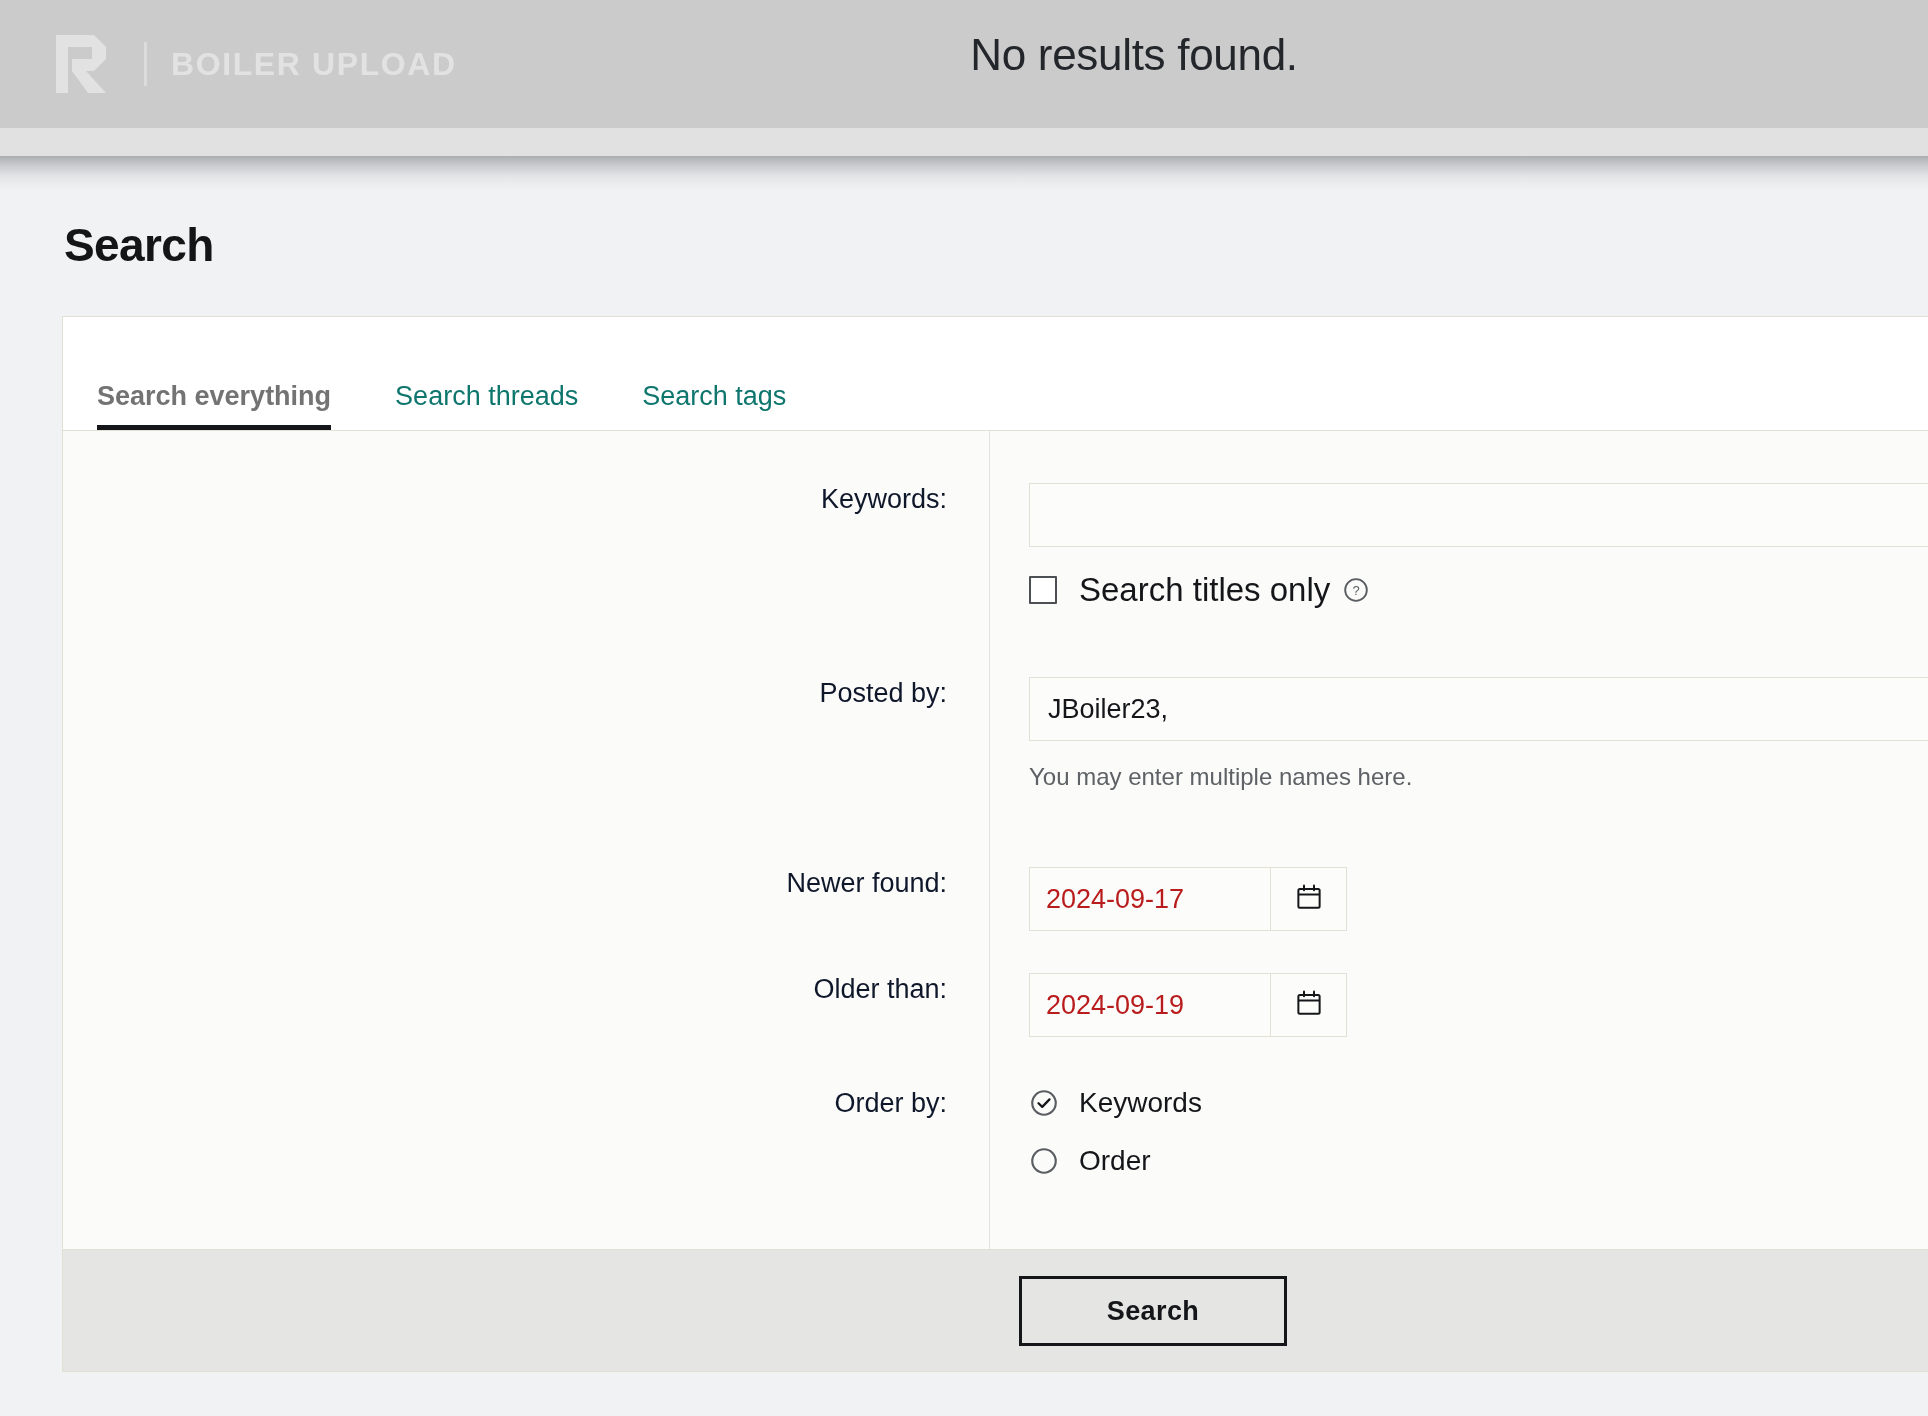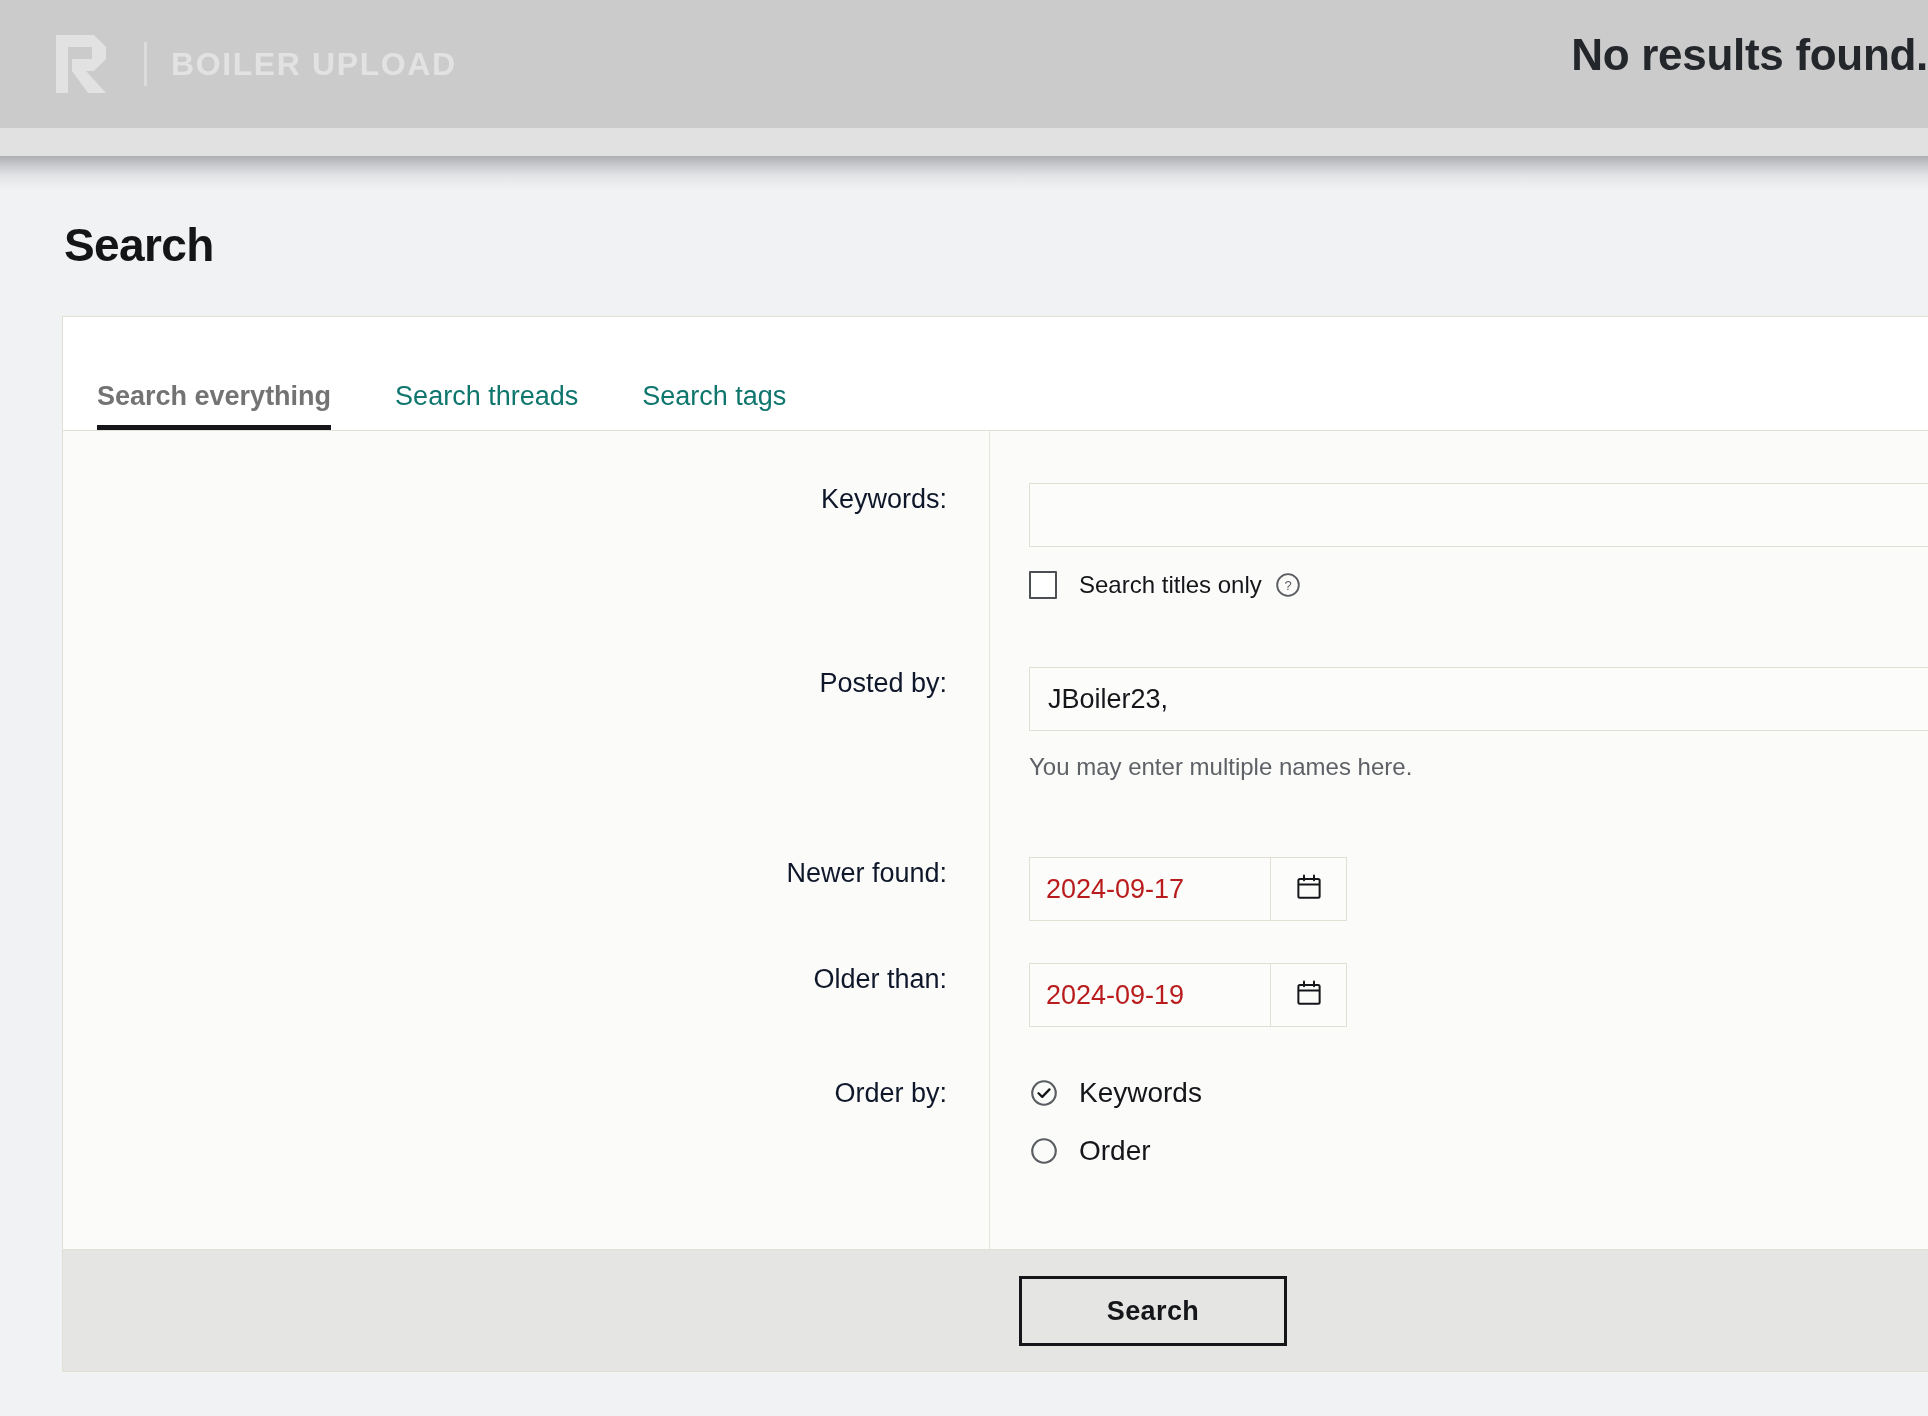--- a/index.html
+++ b/index.html
@@ -42,24 +42,24 @@
   .brand-name {
     color: #e2e2e2;
     font-size: 32px;
     font-weight: 700;
     letter-spacing: 1.6px;
   }
   .topbar-status {
     position: absolute;
     left: 0; right: 0;
     top: 30px;
-    text-align: right;
+    text-align: center;
     font-size: 44px;
     color: #23262a;
-    font-weight: 700;
+    font-weight: 400;
     padding-left: 340px;
     letter-spacing: -0.3px;
   }
 
   
   .subbar {
     position: absolute;
     left: 0; top: 128px;
     width: 1928px; height: 28px;
     background: #e1e1e1;
@@ -190,21 +190,21 @@
   }
   .cbox {
     width: 28px; height: 28px;
     border: 2px solid #4c4f53;
     background: #fff;
     flex: 0 0 28px;
     margin-right: 22px;
     border-radius: 1px;
   }
   .checkline-label {
-    font-size: 24px;
+    font-size: 33px;
     color: #15161a;
   }
   .help-icon {
     width: 26px; height: 26px;
     margin-left: 13px;
     display: inline-block;
     vertical-align: -3px;
   }
 
   

